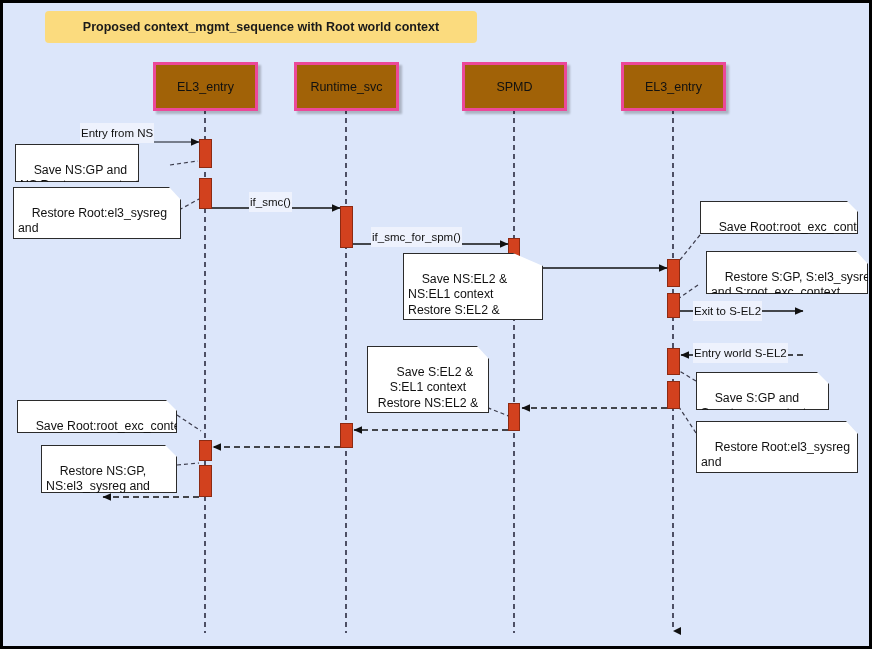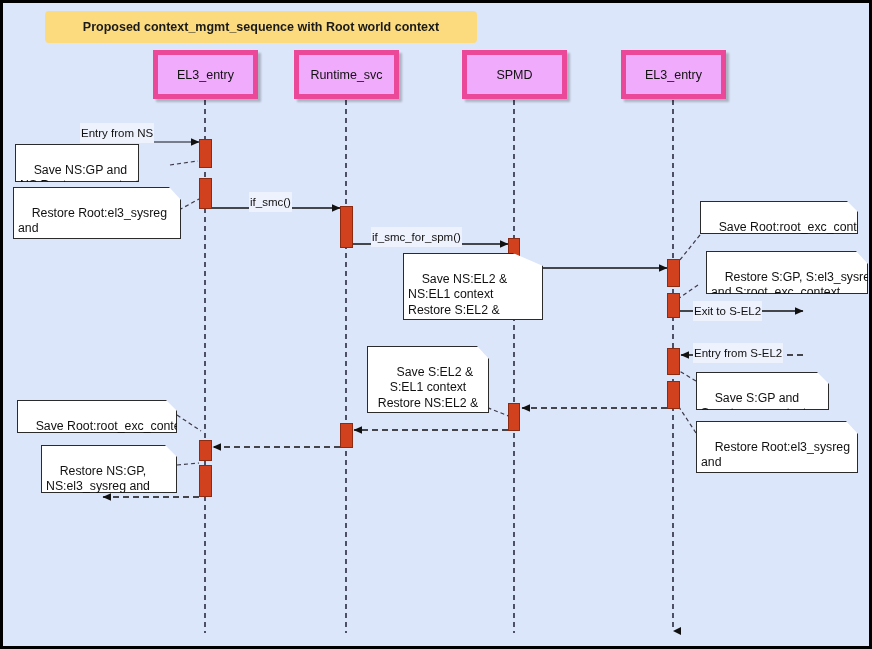--- a/index.html
+++ b/index.html
@@ -38,29 +38,30 @@
     display: flex;
     align-items: center;
     justify-content: center;
     text-align: center;
     box-sizing: border-box;
     padding: 16px 8px;
   }
   
   .lifeline-head {
     position: absolute;
-    background: #f0abfc;
-    border: 5px solid #ec4899;
+    background: #a16207;
+    border: 3px solid #ec4899;
     box-shadow: 3px 3px 2px rgba(0,0,0,0.22);
     display: flex;
     align-items: center;
     justify-content: center;
     color: #111111;
     font-size: 12.5px;
     box-sizing: border-box;
+    margin-top: 12px;
   }
   
   .activation {
     position: absolute;
     background: #d2411e;
     border: 1px solid #8d2a12;
     box-sizing: border-box;
   }
   
   .note {
@@ -179,21 +180,21 @@
 
   <div class="activation" style="left:664px; top:256px; width:13px; height:28px;"></div>
   <div class="activation" style="left:664px; top:290px; width:13px; height:25px;"></div>
   <div class="activation" style="left:664px; top:345px; width:13px; height:27px;"></div>
   <div class="activation" style="left:664px; top:378px; width:13px; height:28px;"></div>
 
   <div class="msg-label" style="left:77px; top:120px;">Entry from NS</div>
   <div class="msg-label" style="left:246px; top:189px;">if_smc()</div>
   <div class="msg-label" style="left:368px; top:224px;">if_smc_for_spm()</div>
   <div class="msg-label" style="left:690px; top:298px;">Exit to S-EL2</div>
-  <div class="msg-label" style="left:690px; top:340px;">Entry from S-EL2</div>
+  <div class="msg-label" style="left:690px; top:340px;">Entry world S-EL2</div>
 
   <div class="note" style="left:12px; top:141px; width:124px; height:38px;
               clip-path: polygon(0 0, 146px 0, 100% 11px, 100% 100%, 0 100%);">
     <span>Save NS:GP and
 NS:Root_exc_context</span>
   </div>
 
   <div class="note" style="left:10px; top:184px; width:168px; height:52px;
               clip-path: polygon(0 0, 156px 0, 100% 13px, 100% 100%, 0 100%);">
     <span>Restore Root:el3_sysreg

